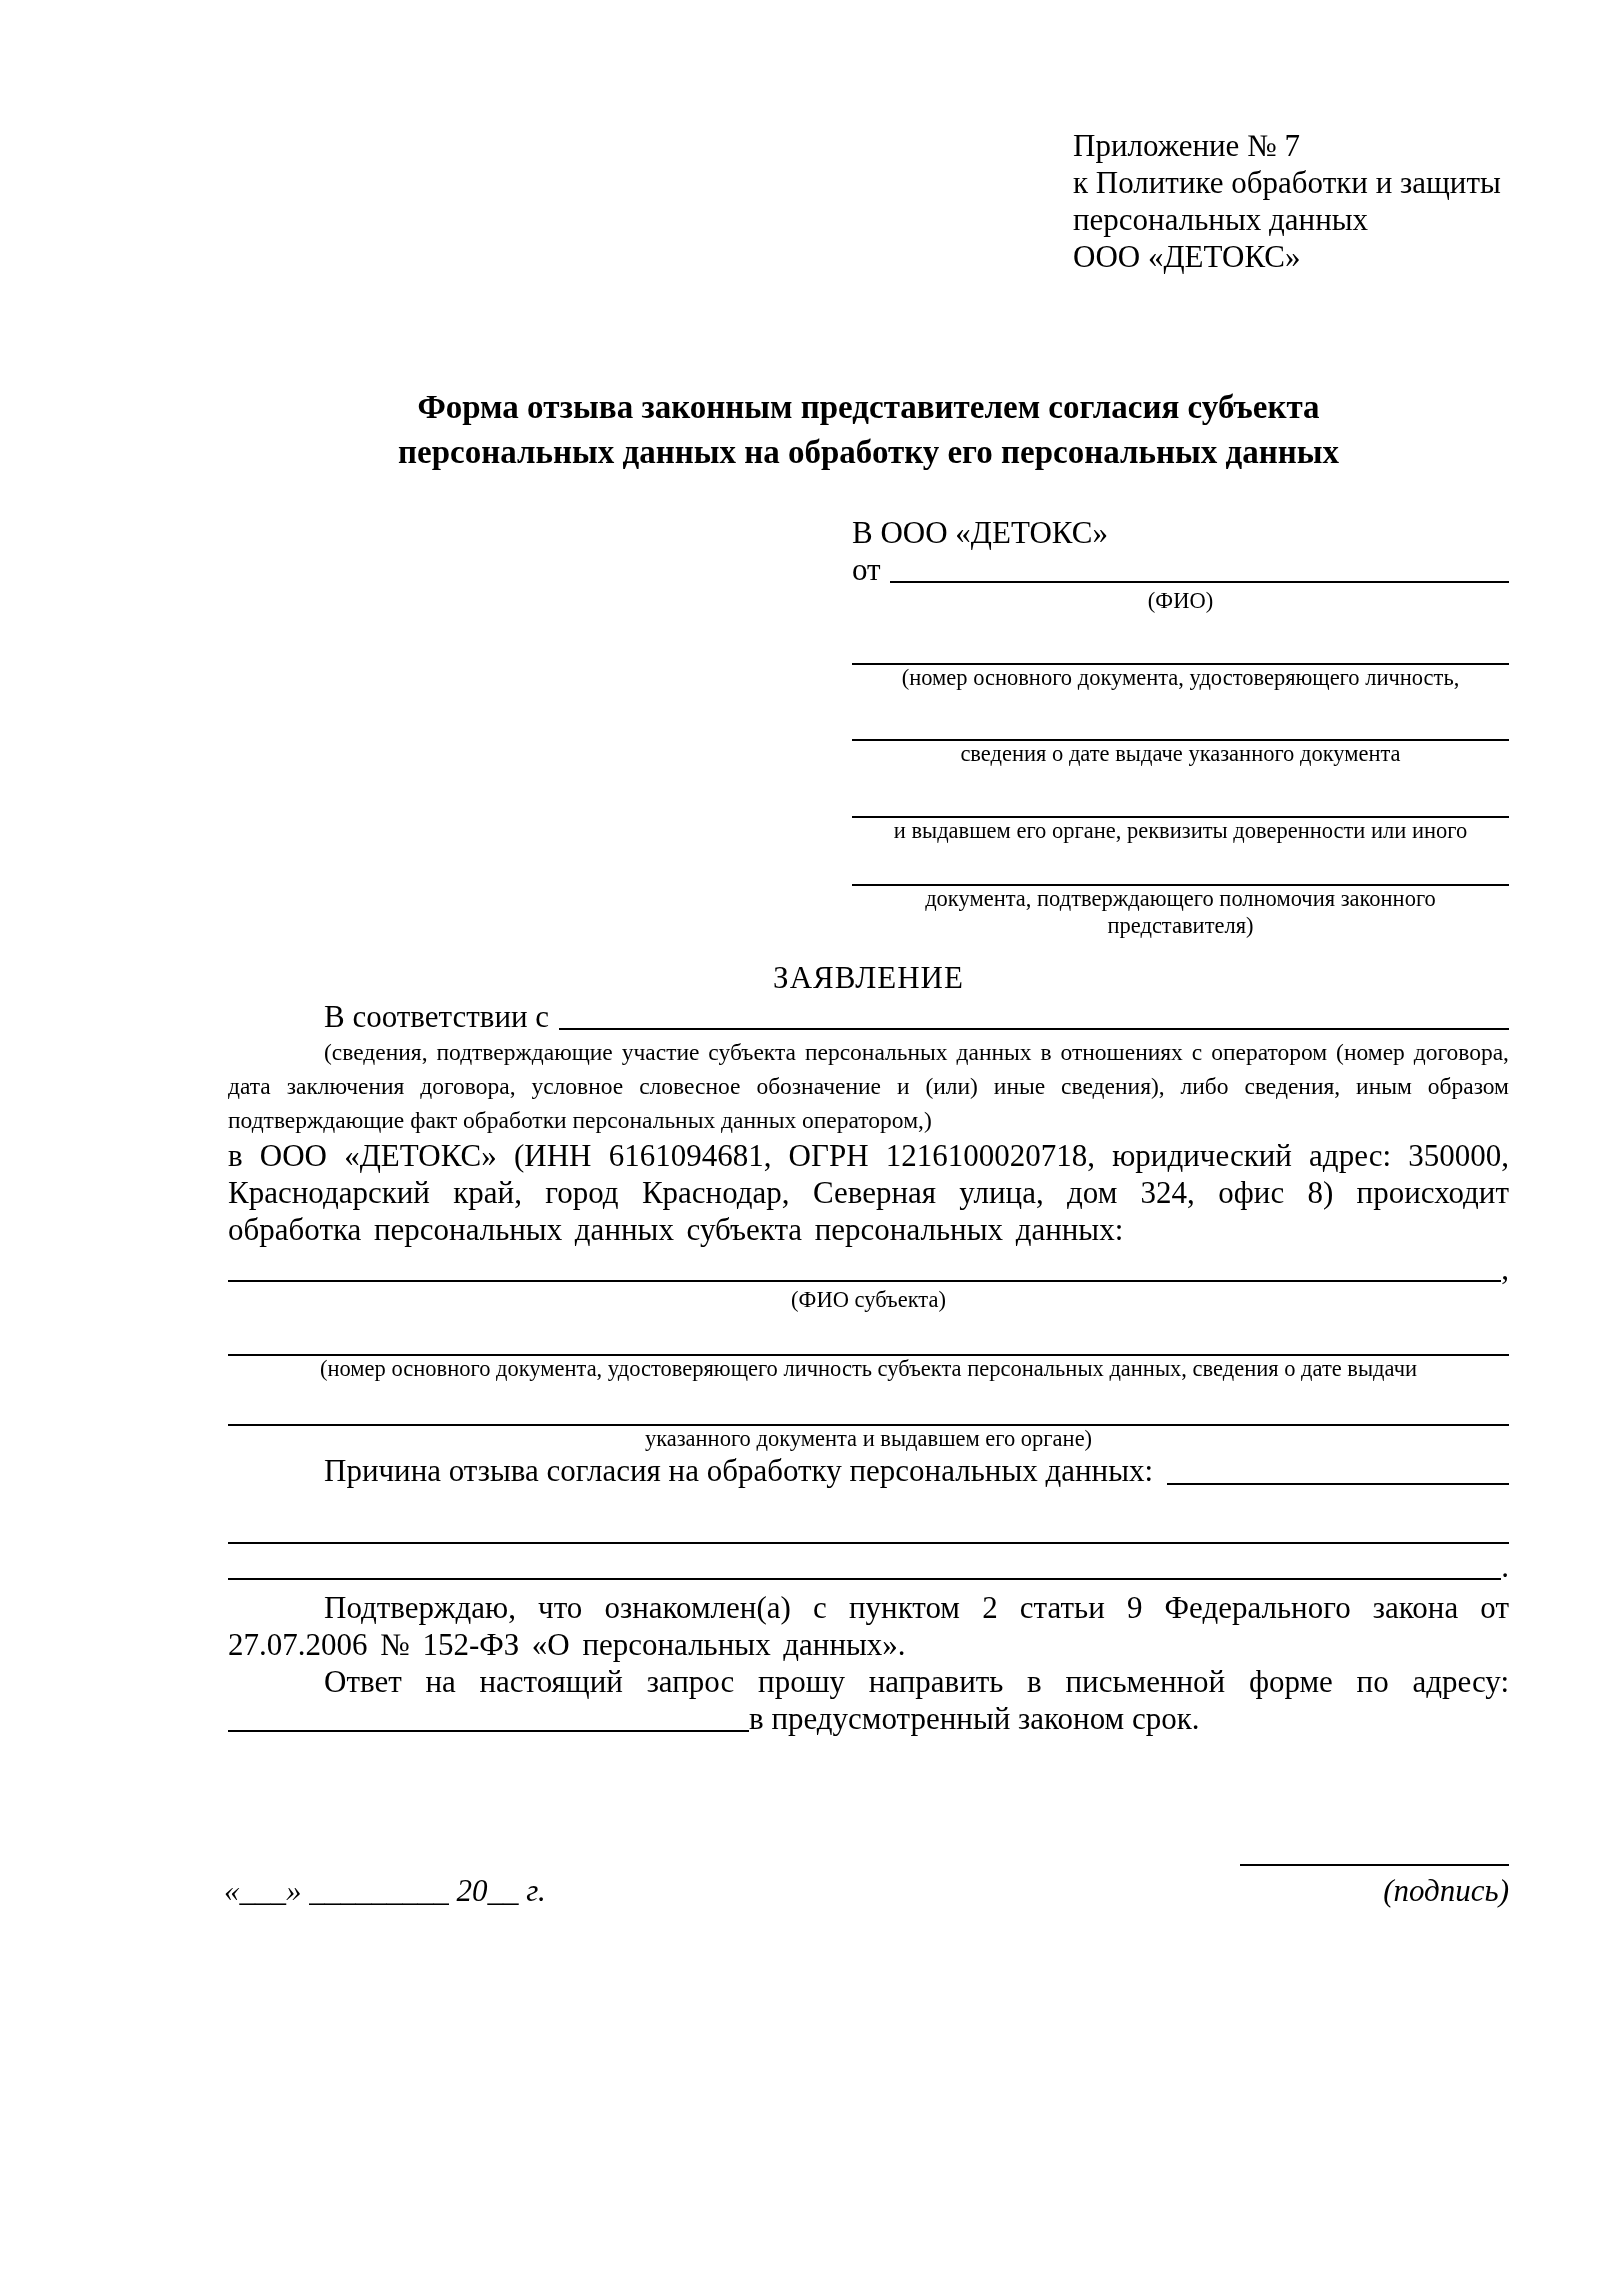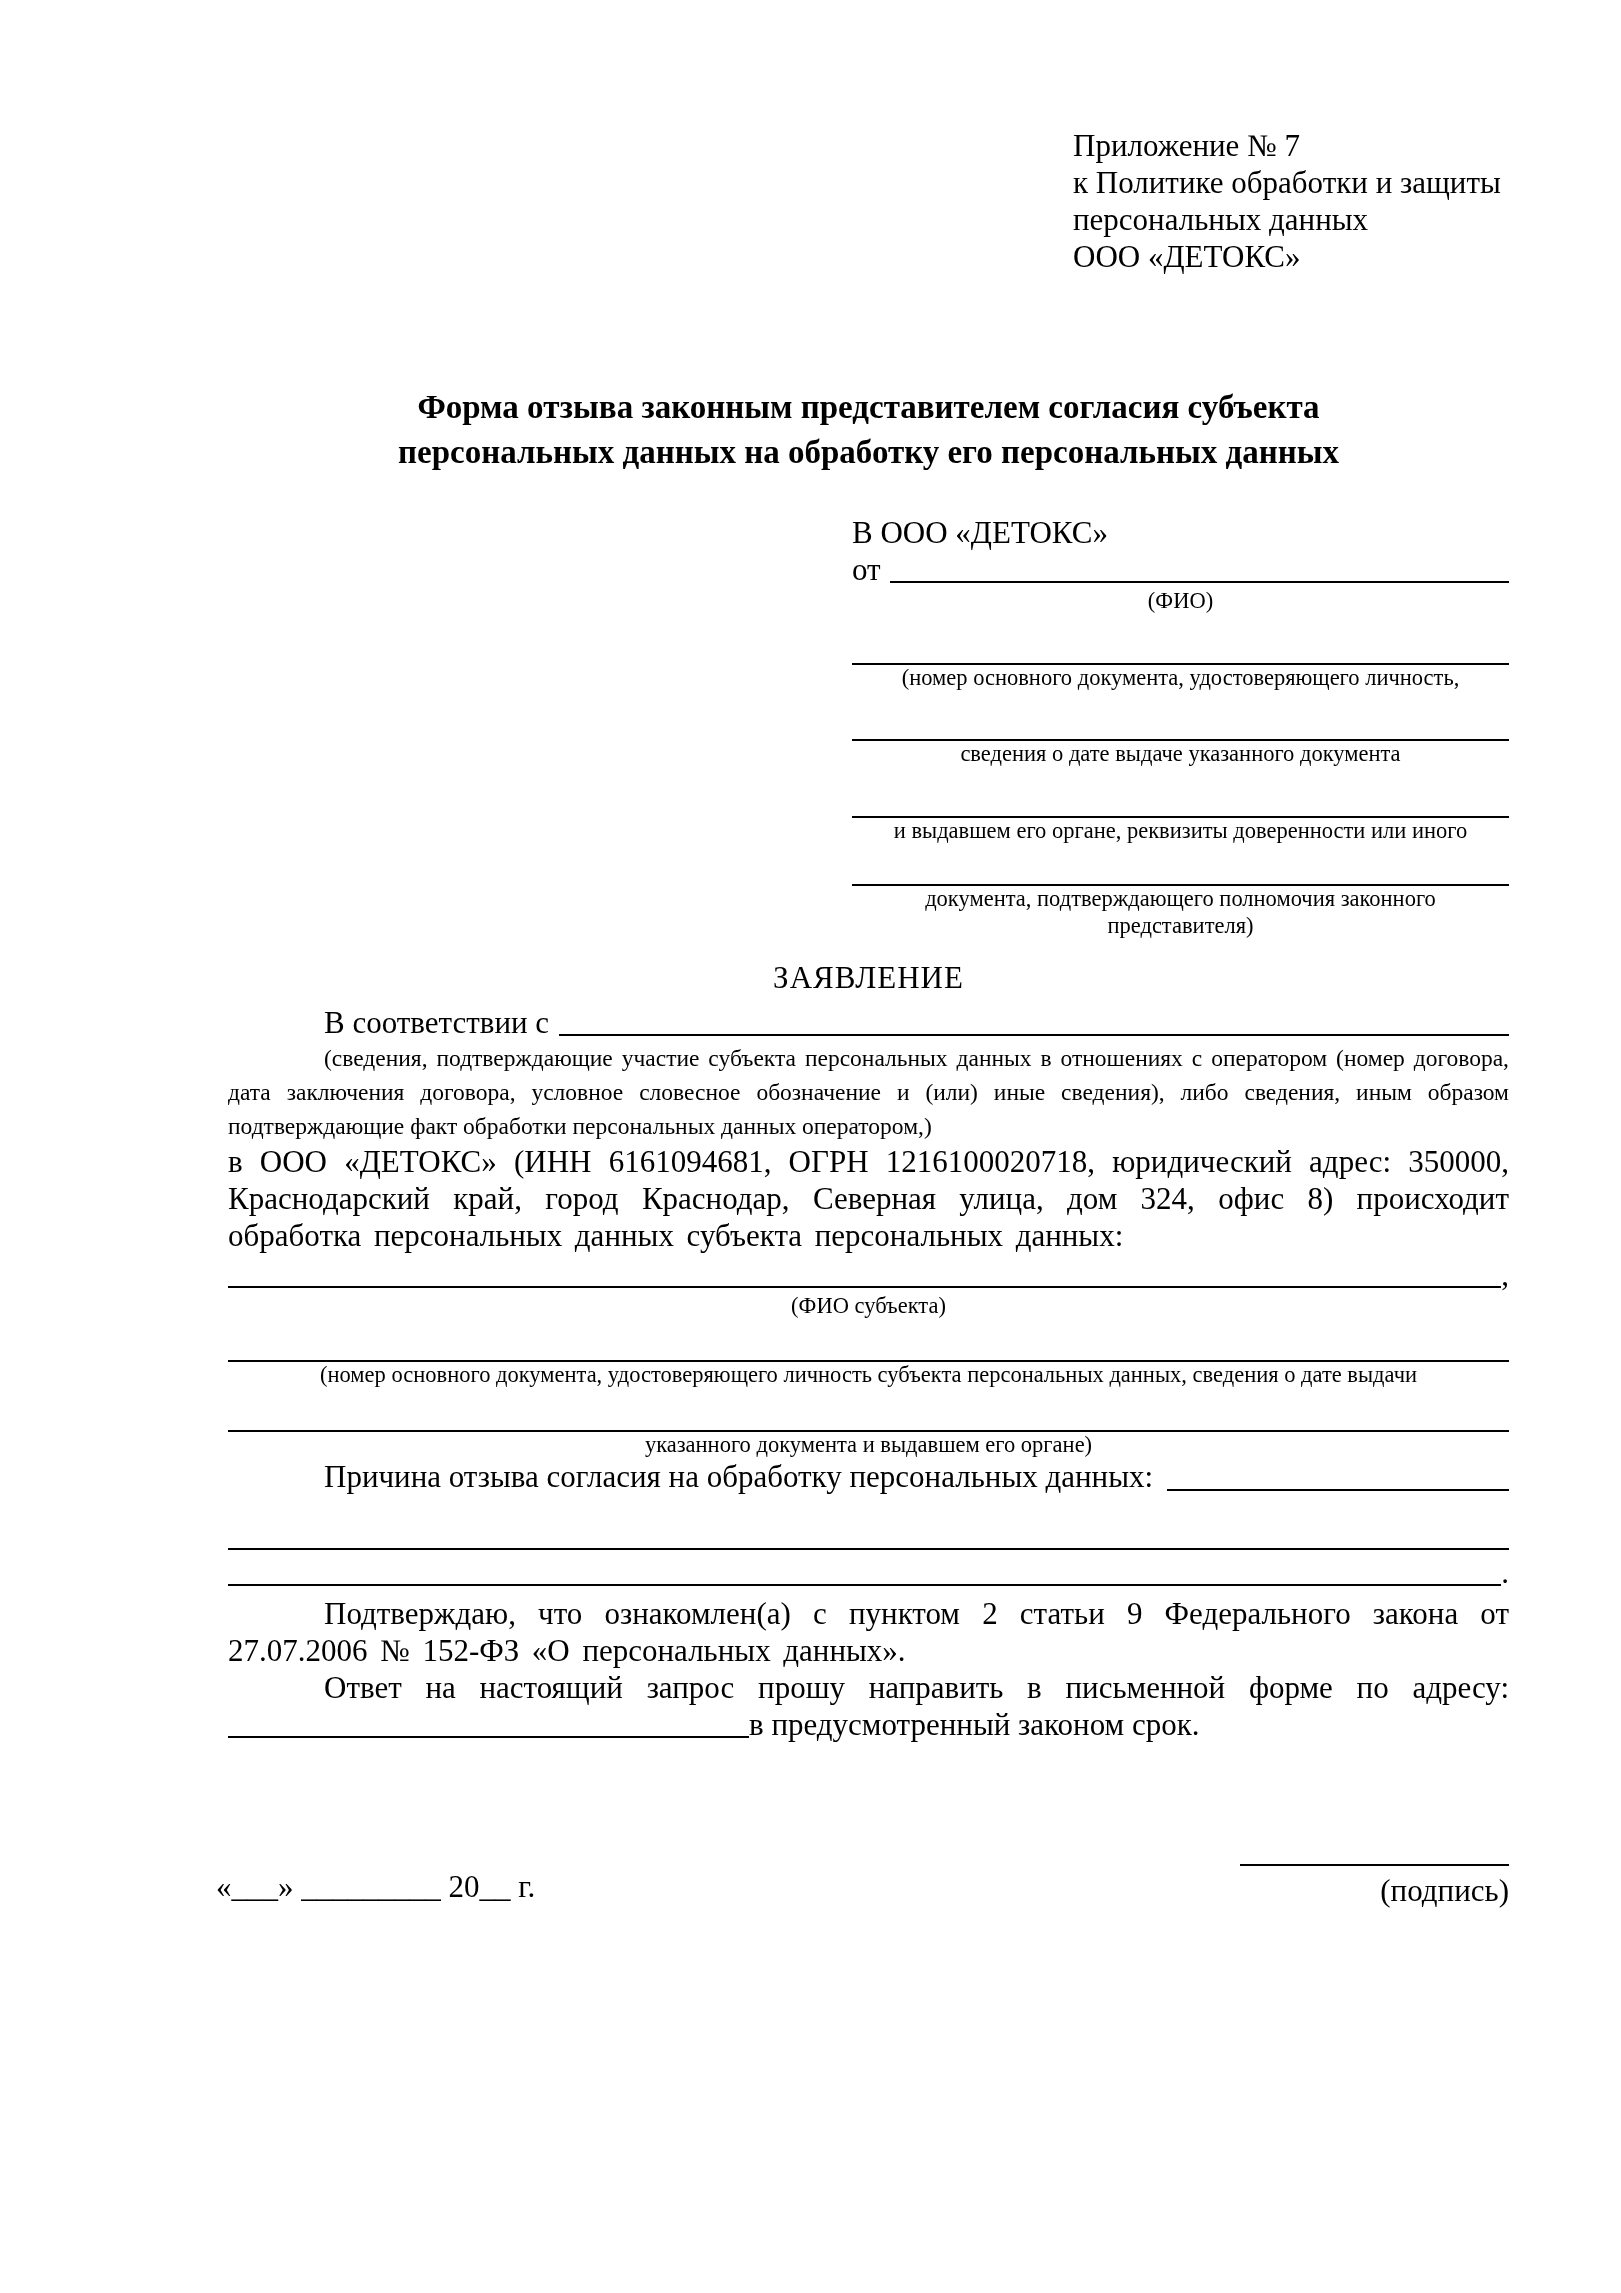--- a/index.html
+++ b/index.html
@@ -19,36 +19,36 @@
   
   .addressee{margin-top:39px;margin-left:624px;width:657px;}
   .line-row{display:flex;align-items:flex-end;}
   .line-row .nowrap{white-space:nowrap;padding-right:9.8px;}
   .fill{flex:1;border-bottom:2.9px solid #000;margin-bottom:4.9px;min-width:39px;}
   .caption{font-size:22.5px;line-height:26.5px;text-align:center;}
   .blank{border-bottom:2.9px solid #000;height:23.5px;}
   .addressee .blank{margin-top:24.5px;}
   .addressee .blank.g4{margin-top:16.7px;}
   .heading{margin-top:19.6px;text-align:center;letter-spacing:1px;}
-  .basis-row{margin-top:8px;padding-left:96px;}
+  .basis-row{margin-top:2px;padding-left:96px;}
   .note{font-size:23.5px;line-height:34px;text-align:justify;text-indent:96px;}
   .para{text-align:justify;word-spacing:4.9px;}
   .para.indent{text-indent:96px;}
   .stretch{text-align:justify;text-align-last:justify;}
   .subject-row{margin-top:2px;}
   .blank.sg{margin-top:17.6px;}
   .reason-row{padding-left:96px;}
   .reason-row .nowrap{padding-right:13.7px;}
   .blank.wide1{margin-top:29px;}
   .period-row{margin-top:3.9px;}
   .para.mt{margin-top:3.9px;}
   .reply-row .blank-fixed{width:521px;border-bottom:2.9px solid #000;margin-bottom:4.9px;}
   .footer{
-    position:absolute;top:1864px;left:216px;right:112px;
-    display:flex;justify-content:space-between;align-items:center;
+    position:absolute;top:1864px;left:224px;right:112px;
+    display:flex;justify-content:space-between;align-items:flex-end;font-style:italic;
   }
   .sig{display:flex;align-items:flex-end;flex-direction:column;}
   .sig-line{display:inline-block;width:269px;border-bottom:2.9px solid #000;margin-bottom:5.9px;}
 </style>
 </head>
 <body>
 
 <div class="page">
 
   <div class="appendix">

